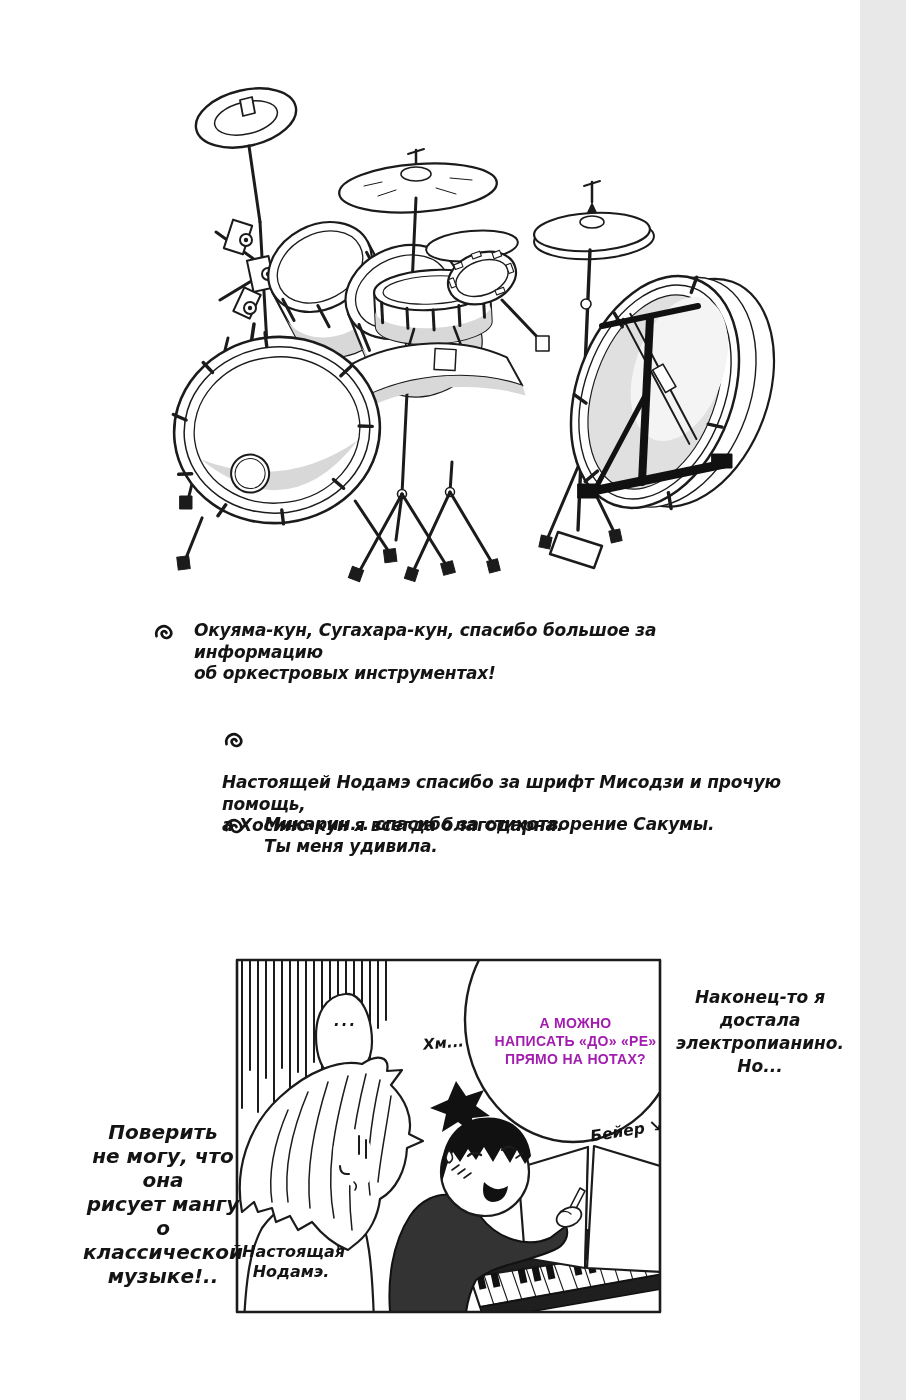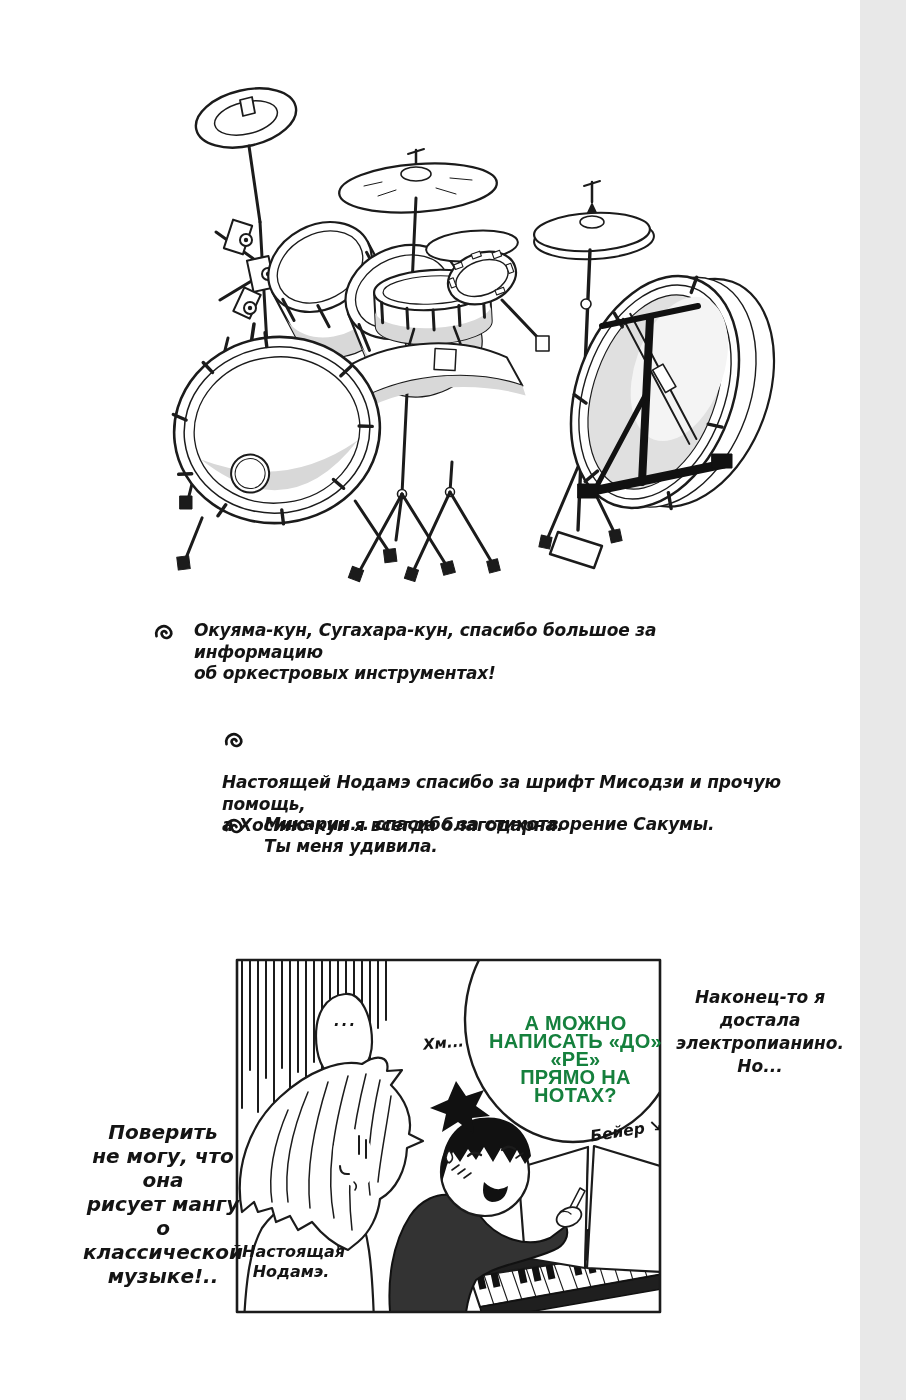--- a/index.html
+++ b/index.html
@@ -6,22 +6,22 @@
   .page{position:relative;width:860px;height:1400px;background:#ffffff;overflow:hidden;
         font-family:"Liberation Sans",sans-serif;color:#111;}
   svg{display:block;}
   .abs{position:absolute;}
   .hand{font-family:"DejaVu Sans",sans-serif;font-style:italic;font-weight:700;color:#141414;}
   .pre{white-space:pre-line;}
   .note-row{position:absolute;display:flex;align-items:flex-start;gap:16px;}
   .note-text{font-size:17px;line-height:21.5px;letter-spacing:-0.2px;}
   .spiral{flex:0 0 auto;margin-top:2px;}
   .caption{position:absolute;text-align:center;font-size:16.5px;line-height:23px;}
-  .bubbletxt{position:absolute;text-align:center;font-weight:700;color:#15803d;
-             font-family:"Liberation Sans",sans-serif;font-size:20px;line-height:18px;letter-spacing:.3px;}
+  .bubbletxt{position:absolute;text-align:center;font-weight:700;color:#a21caf;
+             font-family:"Liberation Sans",sans-serif;font-size:14px;line-height:18px;letter-spacing:.3px;}
   .small-hand{position:absolute;font-family:"DejaVu Sans",sans-serif;font-style:italic;font-weight:700;color:#141414;}
 </style>
 </head>
 <body>
 
 <div class="page">
 
   <svg class="abs" style="left:150px;top:62px" width="650" height="540" viewBox="0 0 650 540" fill="none" stroke="#1b1b1b" stroke-linecap="round" stroke-linejoin="round">
 
     <g>

